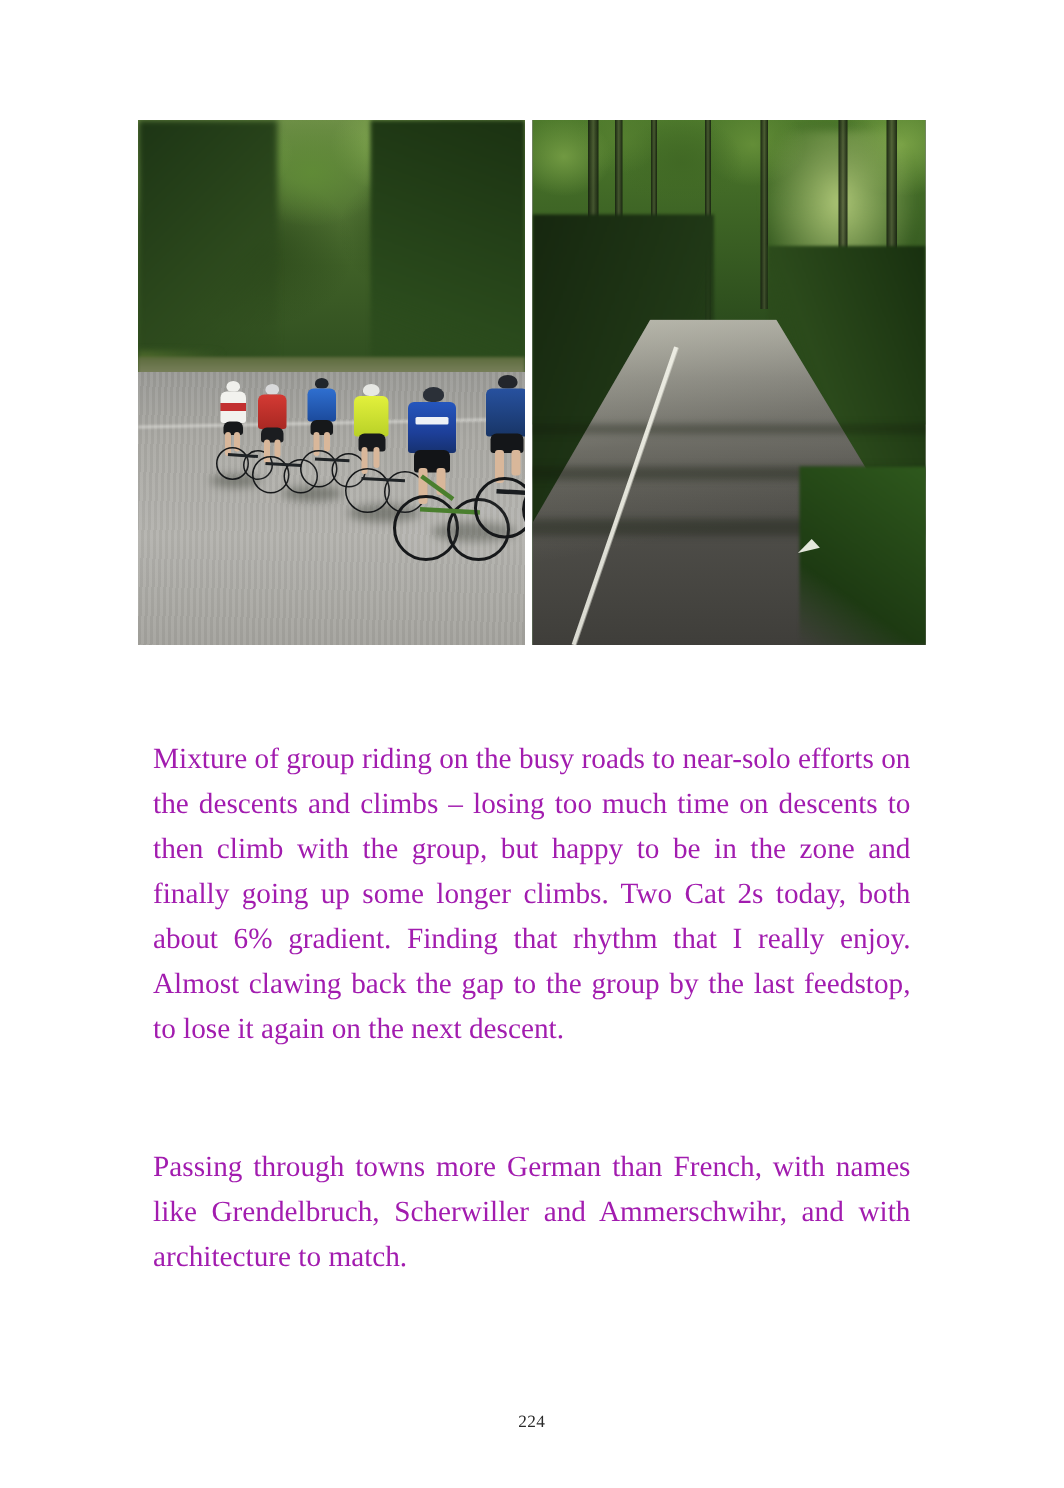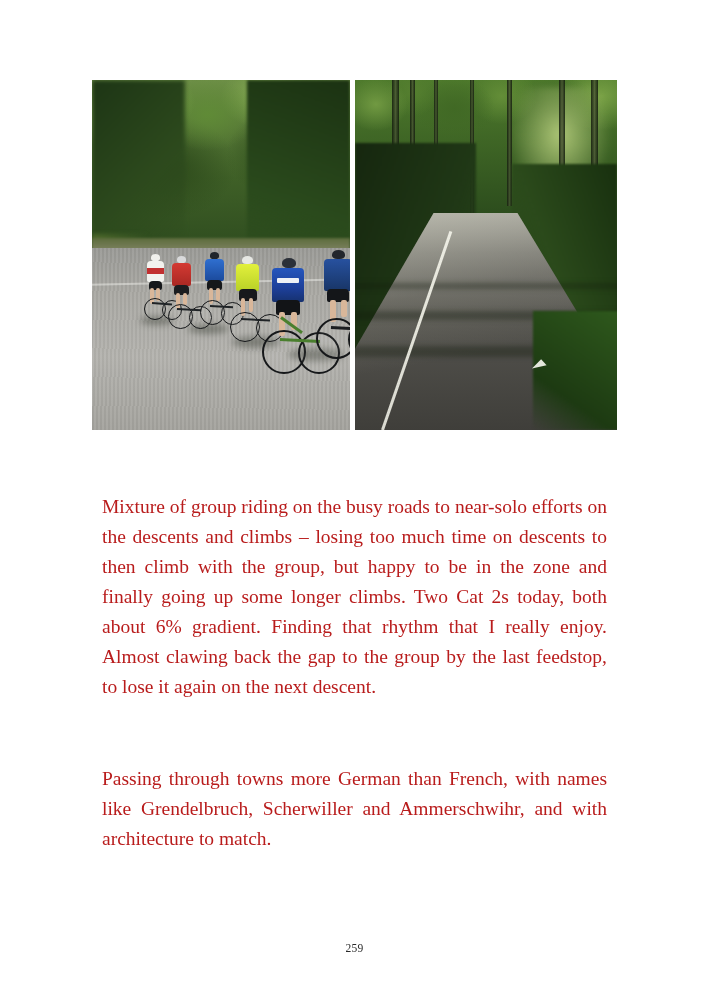--- a/index.html
+++ b/index.html
@@ -194,21 +194,21 @@
   }
 
   
   .body-text {
     position: absolute;
     left: 102px;
     width: 505px;
     font-size: 19.5px;
     line-height: 30px;
     text-align: justify;
-    color: #b91c1c;
+    color: #a21caf;
   }
   .para-1 { top: 472px; }
   .para-2 { top: 744px; }
 
   .folio {
     position: absolute;
     left: 0; right: 0;
     top: 942px;
     text-align: center;
     font-size: 11.5px;
@@ -333,15 +333,15 @@
       <div class="pr-centerline"></div>
       <div class="pr-grassverge"></div>
       <div class="pr-arrow"></div>
     </div>
   </div>
 
   <p class="body-text para-1">Mixture of group riding on the busy roads to near-solo efforts on the descents and climbs – losing too much time on descents to then climb with the group, but happy to be in the zone and finally going up some longer climbs. Two Cat 2s today, both about 6% gradient. Finding that rhythm that I really enjoy. Almost clawing back the gap to the group by the last feedstop, to lose it again on the next descent.</p>
 
   <p class="body-text para-2">Passing through towns more German than French, with names like Grendelbruch, Scherwiller and Ammerschwihr, and with architecture to match.</p>
 
-  <div class="folio">259</div>
+  <div class="folio">224</div>
 
 </div>
 
 </body></html>

